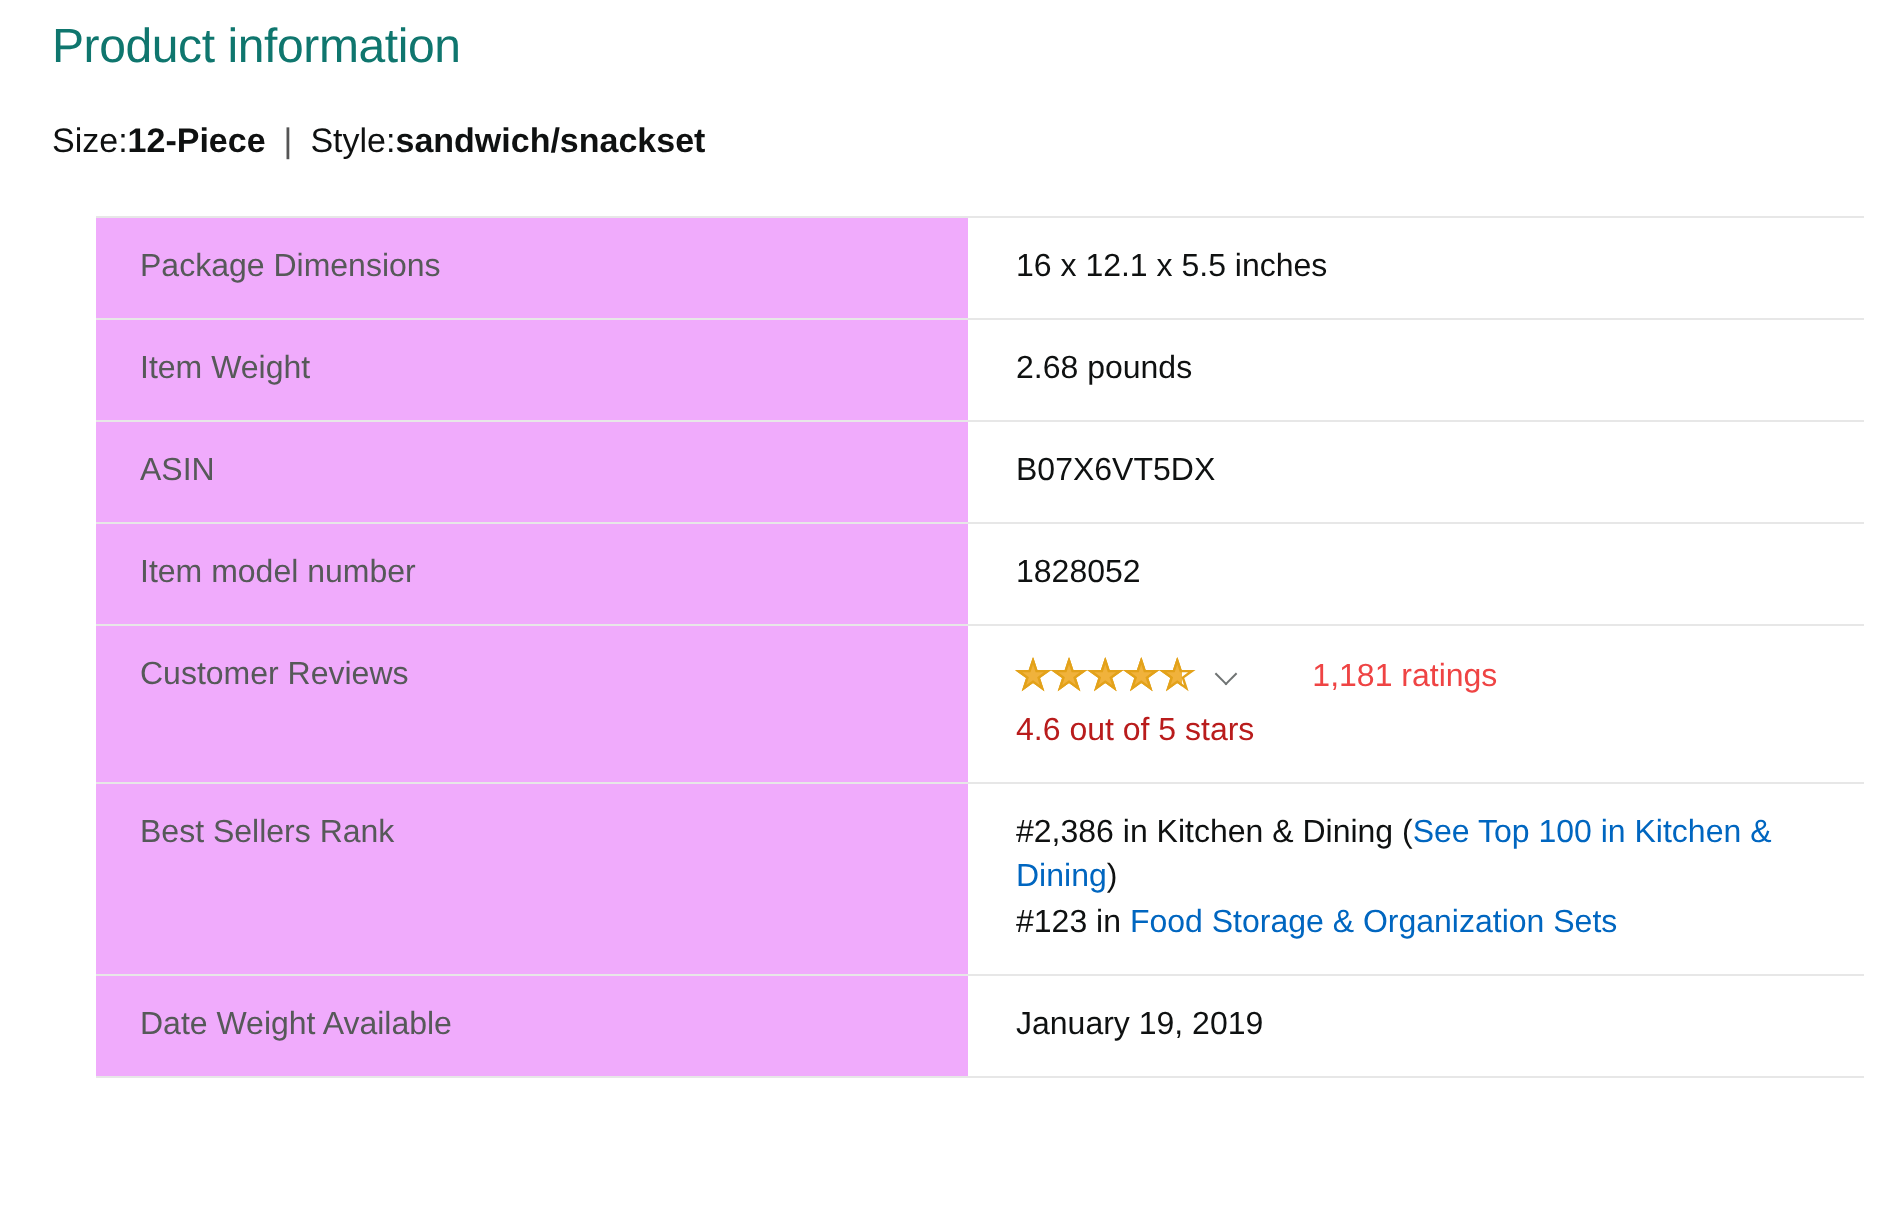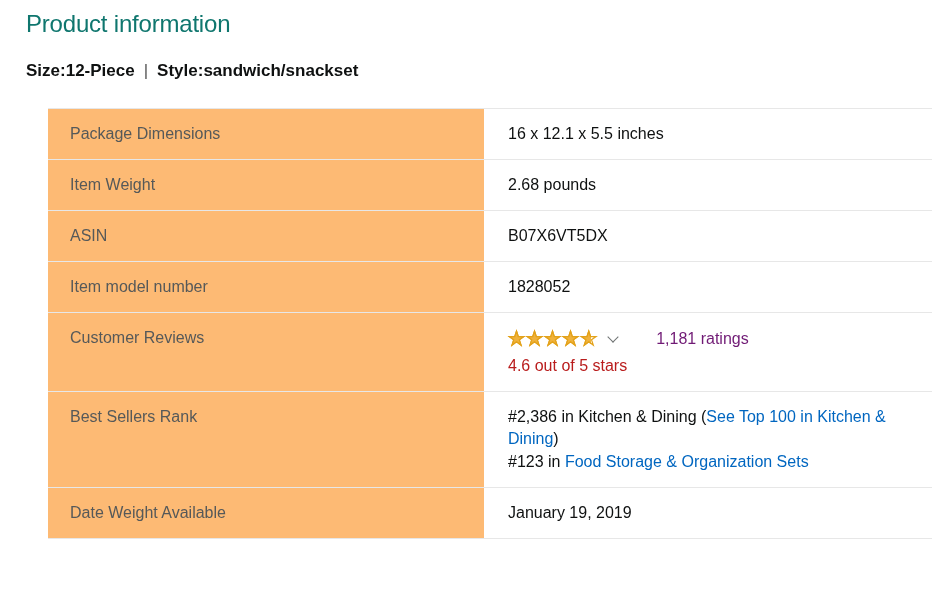--- a/index.html
+++ b/index.html
@@ -30,21 +30,21 @@
   }
   .variant-line {
     position: absolute;
     left: 26px;
     top: 59px;
     font-size: 17px;
     line-height: 24px;
     color: #0F1111;
     white-space: nowrap;
   }
-  .variant-line .lbl { font-weight: bold; }
+  .variant-line .lbl { font-weight: normal; }
   .variant-line .val { font-weight: bold; }
   .variant-line .sep {
     display: inline-block;
     padding: 0 9px;
     color: #555;
     font-weight: normal;
   }
 
   
   .info-table {
@@ -56,21 +56,21 @@
     table-layout: fixed;
   }
   .info-table tr {
     border-top: 1px solid #e7e7e7;
   }
   .info-table tr:last-child {
     border-bottom: 1px solid #e7e7e7;
   }
   .info-table th {
     width: 436px;
-    background: #fdba74;
+    background: #f0abfc;
     text-align: left;
     vertical-align: top;
     font-weight: normal;
     font-size: 16px;
     line-height: 22px;
     color: #565959;
     padding: 14px 12px 14px 22px;
     box-sizing: border-box;
   }
   .info-table td {
@@ -153,21 +153,21 @@
 
   
   a.link, .link {
     color: #0066c0;
     text-decoration: none;
     cursor: pointer;
   }
   .rank-line { display: block; }
   .rank-line + .rank-line { margin-top: 1px; }
 
-  .reviews-link-color { color: #701a75; }
+  .reviews-link-color { color: #ef4444; }
 </style>
 </head>
 <body>
 
 <div class="page-title">Product information</div>
 
 <div class="variant-line">
   <span class="lbl">Size:</span><span class="val">12-Piece</span><span class="sep">|</span><span class="lbl">Style:</span><span class="val">sandwich/snackset</span>
 </div>
 

